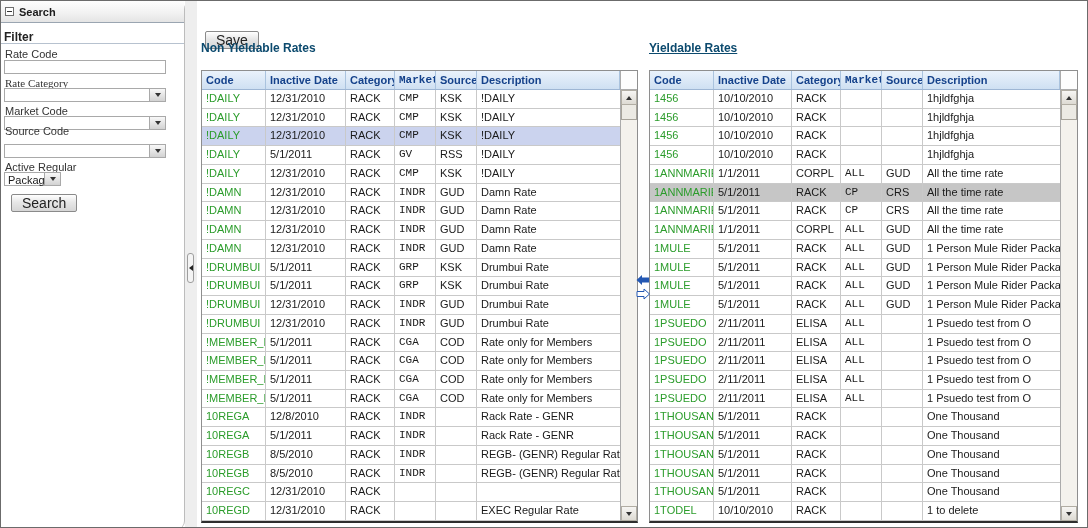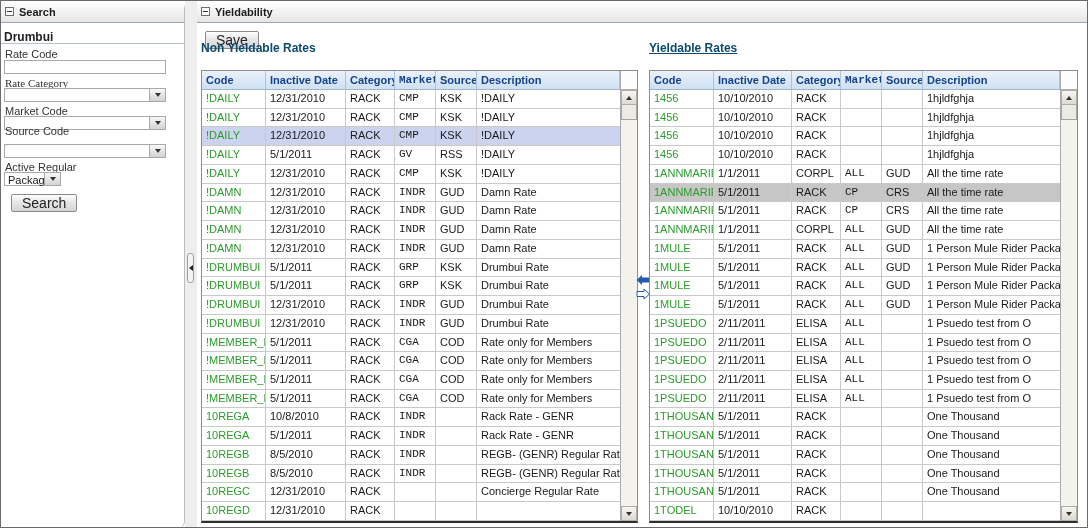--- a/index.html
+++ b/index.html
@@ -67,21 +67,21 @@
 </head>
 <body>
 
 <div id="app">
 
   <div id="search-panel">
     <div class="panel-header">
       <span class="collapse-box"></span>
       <span class="ttl">Search</span>
     </div>
-    <div id="filter-title">Drumbui</div>
+    <div id="filter-title">Filter</div>
     <div id="filter-rule"></div>
 
     <div class="fld-label" style="top:47px;">Rate Code</div>
     <input class="txt-input" style="top: 59px;" value="">
 
     <div class="fld-label" style="top:76px;font-family:Liberation Serif, serif;">Rate Category</div>
     <div class="combo" style="top:87px;">
       <span class="cval"></span>
       <span class="cbtn">
           <span class="tri-down"></span>
@@ -115,24 +115,20 @@
     <button class="btn" style="left:10px; top:193px;">Search</button>
   </div>
 
   <div id="splitter">
     <div id="splitter-handle">
       <span class="tri-left"></span>
     </div>
   </div>
 
   <div id="main-panel">
-    <div class="panel-header">
-      <span class="collapse-box"></span>
-      <span class="ttl">Yieldability</span>
-    </div>
 
     <button class="btn" style="left:8px; top:30px;">Save</button>
 
     <div class="grid-title" style="left:4px;">Non Yieldable Rates</div>
     <div class="grid-title" style="left:452px;text-decoration:underline;">Yieldable Rates</div>
 
     <div class="grid" id="grid-nonyieldable">
       <div class="grid-head">
           <div class="hcell c0">Code</div>
           <div class="hcell c1">Inactive Date</div>
@@ -273,21 +269,21 @@
           <div class="row">
             <div class="cell c0">!MEMBER_RA...</div>
             <div class="cell c1">5/1/2011</div>
             <div class="cell c2">RACK</div>
             <div class="cell c3">CGA</div>
             <div class="cell c4">COD</div>
             <div class="cell c5">Rate only for Members</div>
           </div>
           <div class="row">
             <div class="cell c0">10REGA</div>
-            <div class="cell c1">10/8/2010</div>
+            <div class="cell c1">12/8/2010</div>
             <div class="cell c2">RACK</div>
             <div class="cell c3">INDR</div>
             <div class="cell c4"></div>
             <div class="cell c5">Rack Rate - GENR</div>
           </div>
           <div class="row">
             <div class="cell c0">10REGA</div>
             <div class="cell c1">5/1/2011</div>
             <div class="cell c2">RACK</div>
             <div class="cell c3">INDR</div>
@@ -309,28 +305,28 @@
             <div class="cell c3">INDR</div>
             <div class="cell c4"></div>
             <div class="cell c5">REGB- (GENR) Regular Rate</div>
           </div>
           <div class="row">
             <div class="cell c0">10REGC</div>
             <div class="cell c1">12/31/2010</div>
             <div class="cell c2">RACK</div>
             <div class="cell c3"></div>
             <div class="cell c4"></div>
-            <div class="cell c5">Concierge Regular Rate</div>
           </div>
           <div class="row">
             <div class="cell c0">10REGD</div>
             <div class="cell c1">12/31/2010</div>
             <div class="cell c2">RACK</div>
             <div class="cell c3"></div>
             <div class="cell c4"></div>
+            <div class="cell c5">EXEC Regular Rate</div>
           </div>
         </div>
       <div class="vscroll">
         <div class="sb-spacer"></div>
         <div class="sb-btn sb-up">
             <span class="tri-up"></span>
           </div>
         <div class="sb-thumb"></div>
         <div class="sb-btn sb-down">
             <span class="tri-down"></span>
@@ -532,20 +528,21 @@
             <div class="cell c3"></div>
             <div class="cell c4"></div>
             <div class="cell c5">One Thousand</div>
           </div>
           <div class="row">
             <div class="cell c0">1TODEL</div>
             <div class="cell c1">10/10/2010</div>
             <div class="cell c2">RACK</div>
             <div class="cell c3"></div>
             <div class="cell c4"></div>
+            <div class="cell c5">1 to delete</div>
           </div>
         </div>
       <div class="vscroll">
         <div class="sb-spacer"></div>
         <div class="sb-btn sb-up">
             <span class="tri-up"></span>
           </div>
         <div class="sb-thumb"></div>
         <div class="sb-btn sb-down">
             <span class="tri-down"></span>

